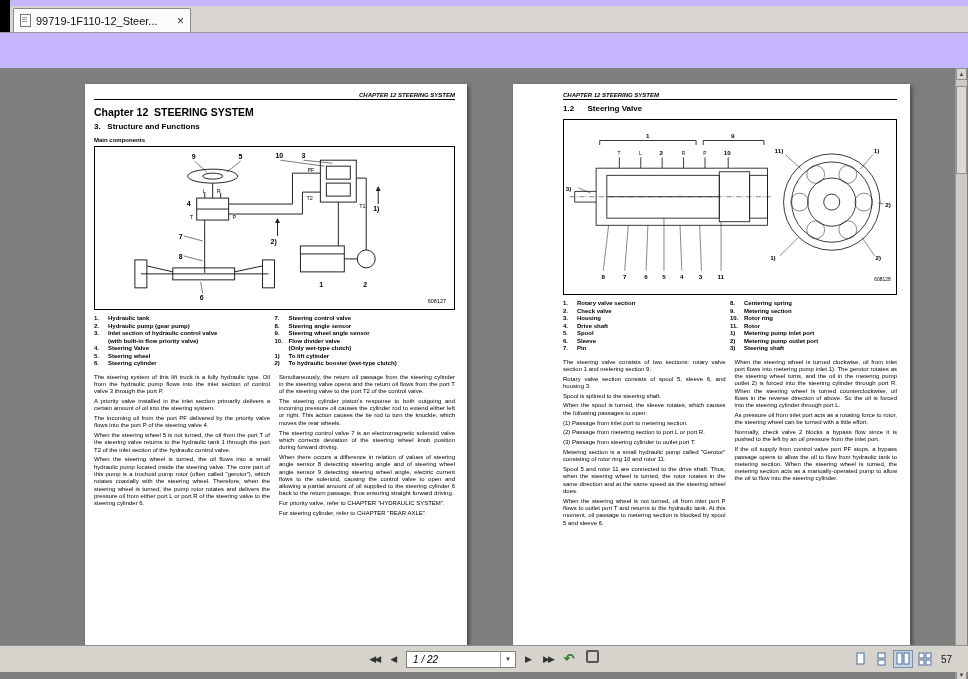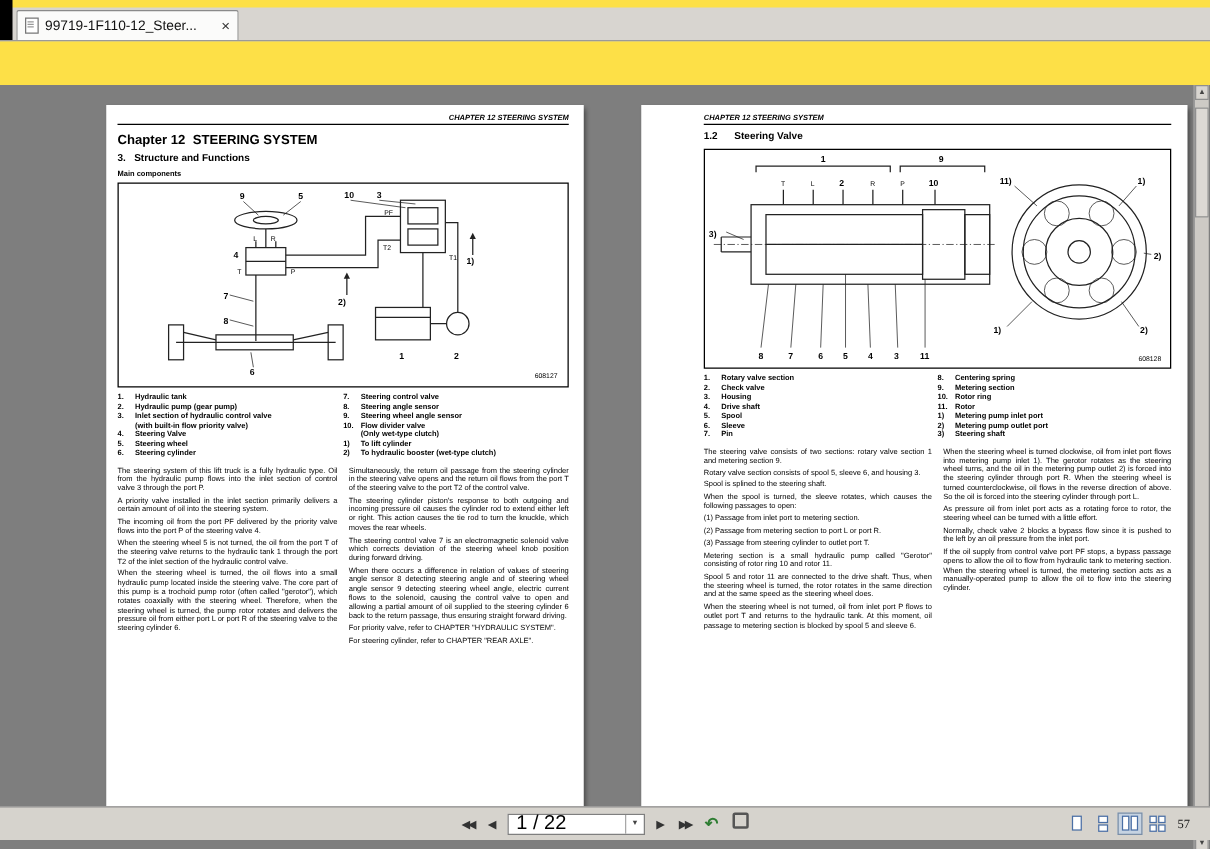--- a/index.html
+++ b/index.html
@@ -1,32 +1,32 @@
 <!DOCTYPE html>
 <html><head>
 <meta charset="utf-8">
 <style>
   html,body{margin:0;padding:0;}
   body{width:968px;height:679px;overflow:hidden;background:#000;font-family:"Liberation Sans",sans-serif;}
-  .app{position:absolute;inset:0;background:#fde047;}
+  .app{position:absolute;inset:0;background:#c4b5fd;}
 
   
   .tabbar{position:absolute;left:0;top:6px;width:968px;height:26px;background:#d8d5d0;border-bottom:1px solid #9a9a9a;}
   .tabbar .corner{position:absolute;left:0;top:-6px;width:10px;height:32px;background:#000;}
   .tab{position:absolute;left:13px;top:2px;width:178px;height:24px;background:#fbfbfa;border:1px solid #8a8a8a;border-bottom:none;border-radius:2px 2px 0 0;display:flex;align-items:center;padding:0 6px;box-sizing:border-box;}
   .tab-doc-icon{width:9px;height:11px;background:#fff;border:1px solid #777;margin-right:5px;position:relative;flex:none;}
   .tab-doc-icon::before{content:"";position:absolute;left:1px;top:2px;width:5px;height:1px;background:#999;box-shadow:0 2px 0 #999,0 4px 0 #999;}
   .tab-title{font-size:11px;color:#111;white-space:nowrap;overflow:hidden;text-overflow:ellipsis;flex:1;}
   .tab-close{font-size:12px;color:#333;margin-left:6px;flex:none;cursor:default;line-height:12px;}
 
   
   .viewer{position:absolute;left:0;top:32px;width:968px;height:613px;background:#7e7e7e;overflow:hidden;margin-top:36px;}
   .page{position:absolute;top:16px;height:577px;background:#fff;box-shadow:2px 2px 4px rgba(0,0,0,0.45);box-sizing:border-box;color:#000;}
   .page-left{left:85px;width:382px;padding:8px 12px 0 9px;}
-  .page-right{left:513px;width:437px;padding:8px 13px 0 50px;}
+  .page-right{left:513px;width:397px;padding:8px 13px 0 50px;}
 
   .pg-head{border-bottom:1px solid #000;padding-bottom:1px;font-size:6px;font-weight:bold;font-style:italic;}
   .pg-head.right{text-align:right;}
   .pg-head.left{text-align:left;}
   .title{font-size:10.5px;font-weight:bold;margin-top:6px;white-space:pre;}
   .sec{font-size:8px;font-weight:bold;margin-top:4px;white-space:pre;}
   .subsec{font-size:7.5px;font-weight:bold;margin-top:5px;white-space:pre;}
   .main-comp{font-size:6px;font-weight:bold;margin-top:6px;}
 
   .figure-box{border:1px solid #000;margin-top:3px;position:relative;background:#fff;}
@@ -60,23 +60,23 @@
   .sb-thumb{position:absolute;left:0;top:6px;width:100%;height:88px;background:#dcd9d4;border:1px solid #8f8f8f;box-sizing:border-box;}
 
   
   .statusbar{position:absolute;left:0;top:645px;width:968px;height:27px;background:#d6d3cd;border-top:1px solid #8e8e8e;display:flex;align-items:center;justify-content:center;box-sizing:border-box;}
   .nav-cluster{display:flex;align-items:center;gap:7px;}
   .tb-btn{background:transparent;border:none;padding:0 2px;font-family:inherit;font-size:9px;color:#333;line-height:16px;cursor:default;}
   .tb-btn .dbl{letter-spacing:-2px;}
   .tb-btn.green{color:#2e7d32;font-size:13px;font-weight:bold;}
   .tool-box{display:inline-block;width:9px;height:9px;border:2px solid #555;border-radius:2px;}
   .page-box{width:110px;height:17px;background:#fff;border:1px solid #7f7f7f;display:flex;align-items:center;box-sizing:border-box;}
-  .page-text{flex:1;font-size:16px;padding-left:6px;color:#000;}
+  .page-text{flex:1;font-size:10px;padding-left:6px;color:#000;font-style:italic;}
   .page-drop{width:15px;border-left:1px solid #a8a8a8;text-align:center;font-size:6px;color:#444;line-height:15px;height:100%;box-sizing:border-box;}
-  .view-cluster{position:absolute;right:16px;display:flex;align-items:center;gap:2px;font-family:Liberation Serif, serif;}
+  .view-cluster{position:absolute;right:16px;display:flex;align-items:center;gap:2px;}
   .layout-btn{background:transparent;border:1px solid transparent;padding:1px 2px;line-height:0;cursor:default;}
   .layout-btn.active{background:#c6d3e2;border:1px solid #7a8ea6;}
   .zoom-text{font-size:10px;color:#111;margin-left:4px;}
 </style>
 </head>
 <body>
 
 <div class="app">
 
   <div class="tabbar">

